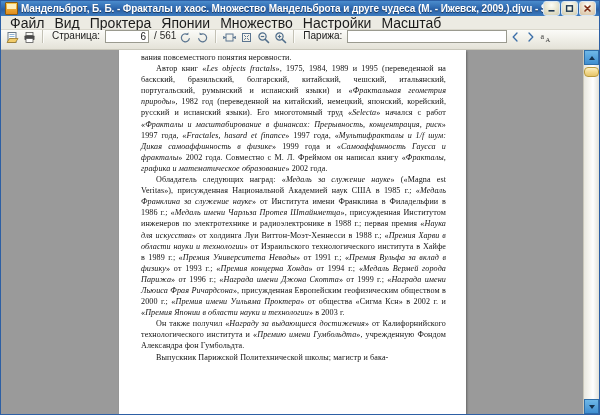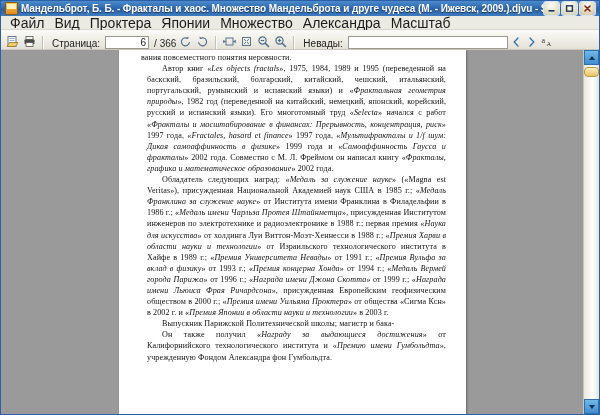--- a/index.html
+++ b/index.html
@@ -106,21 +106,21 @@
     cursor: default;
   }
 
   
   .toolbar {
     height: 19px;
     flex: 0 0 19px;
     background: linear-gradient(to bottom, #fbfbf8 0%, #edece4 60%, #e4e2d8 100%);
     border-bottom: 1px solid #c9c7bb;
     display: flex;
-    align-items: flex-end;
+    align-items: flex-start;
     padding: 0 4px;
     gap: 2px;
   }
   .tb-icon {
     width: 15px; height: 15px;
     display: flex;
     align-items: center;
     justify-content: center;
     flex: 0 0 15px;
     border-radius: 2px;
@@ -204,21 +204,21 @@
     line-height: 11.1px;
     color: #111111;
     text-align: justify;
     text-justify: inter-word;
     letter-spacing: 0.1px;
   }
   .page-inner p {
     margin: 0;
     text-indent: 0;
   }
-  .page-inner p.ind { text-indent: 15px; margin-left: 6px; }
+  .page-inner p.ind { text-indent: 15px; }
   .page-inner i { font-style: italic; }
 
   
   .vscroll {
     width: 15px;
     flex: 0 0 15px;
     background: #f0efe8;
     border-left: 1px solid #c9c7bb;
     display: flex;
     flex-direction: column;
@@ -276,21 +276,21 @@
       </div>
     </div>
   </div>
 
   <div class="menubar">
     <div class="menu-item">Файл</div>
     <div class="menu-item">Вид</div>
     <div class="menu-item">Проктера</div>
     <div class="menu-item">Японии</div>
     <div class="menu-item">Множество</div>
-    <div class="menu-item">Александра</div>
+    <div class="menu-item">Настройки</div>
     <div class="menu-item">Масштаб</div>
   </div>
 
   <div class="toolbar">
 
     <div class="tb-icon">
       <svg width="13" height="13" viewBox="0 0 13 13">
         <rect x="2" y="1.5" width="8" height="10" fill="#fdfdfa" stroke="#6a7a8a" stroke-width="1"></rect>
         <rect x="3.5" y="3" width="5" height="1" fill="#8fb4d8"></rect>
         <rect x="3.5" y="5" width="5" height="1" fill="#8fb4d8"></rect>
@@ -304,21 +304,21 @@
         <rect x="3" y="1.5" width="7" height="3" fill="#f6f6f2" stroke="#555" stroke-width="0.8"></rect>
         <rect x="1.5" y="4.5" width="10" height="4.5" rx="0.8" fill="#4a4a4a"></rect>
         <rect x="3" y="7.5" width="7" height="4" fill="#ffffff" stroke="#555" stroke-width="0.8"></rect>
       </svg>
     </div>
 
     <div class="tb-sep"></div>
 
     <div class="tb-label">Страница:</div>
     <div class="page-box">6</div>
-    <div class="page-total">/ 366</div>
+    <div class="page-total">/ 561</div>
 
     <div class="tb-icon">
       <svg width="13" height="13" viewBox="0 0 13 13">
         <path d="M10.3 7.6 A4 4 0 1 1 8.3 3.3" fill="none" stroke="#5b7590" stroke-width="1.2" stroke-linecap="round"></path>
         <path d="M9.6 1.4 L9.2 4.1 L6.5 3.4 Z" fill="#5b7590"></path>
       </svg>
     </div>
 
     <div class="tb-icon">
       <svg width="13" height="13" viewBox="0 0 13 13">
@@ -355,21 +355,21 @@
     <div class="tb-icon">
       <svg width="13" height="13" viewBox="0 0 13 13">
         <circle cx="5.5" cy="5.5" r="3.6" fill="none" stroke="#4f6d8a" stroke-width="1.2"></circle>
         <path d="M8.2 8.2 L11.5 11.5" stroke="#4f6d8a" stroke-width="1.6" stroke-linecap="round"></path>
         <path d="M3.8 5.5 L7.2 5.5 M5.5 3.8 L5.5 7.2" stroke="#4f6d8a" stroke-width="1.2"></path>
       </svg>
     </div>
 
     <div class="tb-sep"></div>
 
-    <div class="tb-label">Невады:</div>
+    <div class="tb-label">Парижа:</div>
     <input class="find-box" type="text" value="" placeholder="" style="">
 
     <div class="find-nav">
       <svg width="9" height="10" viewBox="0 0 9 10">
           <path d="M6 1 L2.2 5 L6 9" fill="none" stroke="#3b6ea8" stroke-width="1.3" stroke-linecap="round" stroke-linejoin="round"></path>
         </svg>
     </div>
     <div class="find-nav">
       <svg width="9" height="10" viewBox="0 0 9 10">
           <path d="M3 1 L6.8 5 L3 9" fill="none" stroke="#3b6ea8" stroke-width="1.3" stroke-linecap="round" stroke-linejoin="round"></path>
@@ -383,22 +383,22 @@
     </div>
   </div>
 
   <div class="viewport">
     <div class="canvas-area">
       <div class="page">
         <div class="page-inner">
           <p>вания повсеместного понятия неровности.</p>
           <p class="ind">Автор книг «<i>Les objects fractals</i>», 1975, 1984, 1989 и 1995 (переведенной на баскский, бразильский, болгарский, китайский, чешский, итальянский, португальский, румынский и испанский языки) и «<i>Фрактальная геометрия природы</i>», 1982 год (переведенной на китайский, немецкий, японский, корейский, русский и испанский языки). Его многотомный труд «<i>Selecta</i>» начался с работ «<i>Фракталы и масштабирование в финансах: Прерывность, концентрация, риск</i>» 1997 года, «<i>Fractales, hasard et finance</i>» 1997 года, «<i>Мультифракталы и 1/f шум: Дикая самоаффинность в физике</i>» 1999 года и «<i>Самоаффинность Гаусса и фракталы</i>» 2002 года. Совместно с М. Л. Фреймом он написал книгу «<i>Фракталы, графика и математическое образование</i>» 2002 года.</p>
           <p class="ind">Обладатель следующих наград: «<i>Медаль за служение науке</i>» («Magna est Veritas»), присужденная Национальной Академией наук США в 1985 г.; «<i>Медаль Франклина за служение науке</i>» от Института имени Франклина в Филадельфии в 1986 г.; «<i>Медаль имени Чарльза Протея Штайнметца</i>», присужденная Институтом инженеров по электротехнике и радиоэлектронике в 1988 г.; первая премия «<i>Наука для искусства</i>» от холдинга Луи Виттон-Моэт-Хеннесси в 1988 г.; «<i>Премия Харви в области науки и технологии</i>» от Израильского технологического института в Хайфе в 1989 г.; «<i>Премия Университета Невады</i>» от 1991 г.; «<i>Премия Вульфа за вклад в физику</i>» от 1993 г.; «<i>Премия концерна Хонда</i>» от 1994 г.; «<i>Медаль Вермей города Парижа</i>» от 1996 г.; «<i>Награда имени Джона Скотта</i>» от 1999 г.; «<i>Награда имени Льюиса Фрая Ричардсона</i>», присужденная Европейским геофизическим обществом в 2000 г.; «<i>Премия имени Уильяма Проктера</i>» от общества «Сигма Ксн» в 2002 г. и «<i>Премия Японии в области науки и технологии</i>» в 2003 г.</p>
+          <p class="ind">Он также получил «<i>Награду за выдающиеся достижения</i>» от Калифорнийского технологического института и «<i>Премию имени Гумбольдта</i>», учрежденную Фондом Александра фон Гумбольдта.</p>
           <p class="ind">Выпускник Парижской Политехнической школы; магистр и бака-</p>
-          <p class="ind">Он также получил «<i>Награду за выдающиеся достижения</i>» от Калифорнийского технологического института и «<i>Премию имени Гумбольдта</i>», учрежденную Фондом Александра фон Гумбольдта.</p>
         </div>
       </div>
     </div>
 
     <div class="vscroll">
       <div class="scroll-btn">
         <svg width="8" height="6" viewBox="0 0 8 6">
             <path d="M4 1 L7 5 L1 5 Z" fill="#14324f"></path>
           </svg>
       </div>

